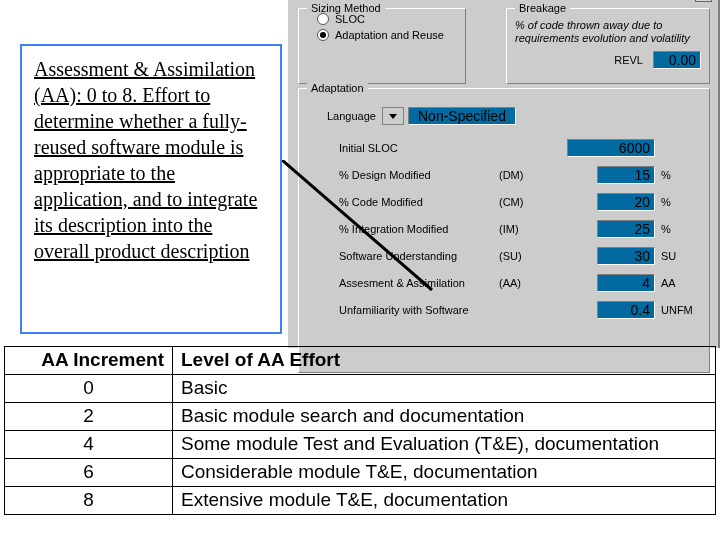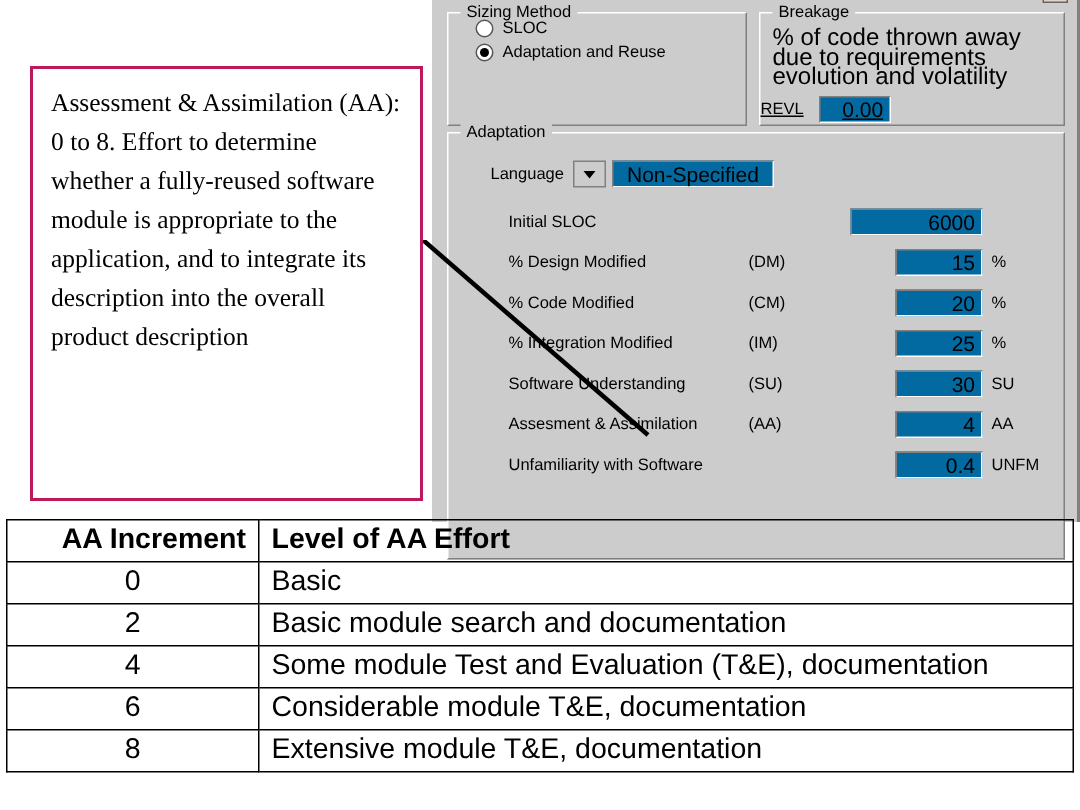--- a/index.html
+++ b/index.html
@@ -38,21 +38,21 @@
   .group-box {
     position: absolute;
     border: 1px solid #808080;
     border-top-color: #fff;
     border-left-color: #fff;
     background: #cccccc;
   }
   .group-sizing {
     top: 8px;
     left: 10px;
-    width: 200px;
+    width: 168px;
     height: 76px;
   }
   .group-breakage {
     top: 8px;
     left: 218px;
     width: 204px;
     height: 76px;
   }
   .group-title {
     position: absolute;
@@ -83,31 +83,31 @@
     position: absolute;
     width: 6px;
     height: 6px;
     background: #000;
     border-radius: 50%;
     left: 2px;
     top: 2px;
   }
   .group-sizing .radio-row:first-of-type { margin-top: 12px; }
   .breakage-text {
-    font-size: 16px;
+    font-size: 11px;
     margin: 10px 4px 0 8px;
     line-height: 13px;
+    font-style: italic;
   }
   .revl-row {
     display: flex;
     align-items: center;
-    justify-content: flex-start;
+    justify-content: flex-end;
     margin: 6px 8px 0 0;
     font-size: 11px;
-    text-decoration: underline;
   }
   .revl-label { margin-right: 10px; }
   .val-box {
     background: #0369a1;
     border: 1px solid #808080;
     border-right-color: #fff;
     border-bottom-color: #fff;
     text-align: right;
     padding: 1px 4px;
     font-size: 14px;
@@ -160,27 +160,28 @@
   .adapt-val { width: 58px; }
   .adapt-unit { width: 40px; margin-left: 6px; font-size: 11px; }
   .first-sloc { margin-top: 14px; }
   .first-sloc .adapt-val { width: 88px; }
   .callout {
     position: absolute;
     left: 20px;
     top: 44px;
     width: 262px;
     height: 290px;
-    border: 2px solid #be185d;
+    border: 2px solid #3b82f6;
     background: #fff;
     padding: 10px 12px;
     font-family: "Times New Roman", serif;
-    font-size: 17px;
+    font-size: 20px;
     line-height: 26px;
     z-index: 5;
+    text-decoration: underline;
   }
   .arrow-line {
     position: absolute;
     left: 282px;
     top: 160px;
     width: 160px;
     height: 140px;
     z-index: 3;
     pointer-events: none;
   }

